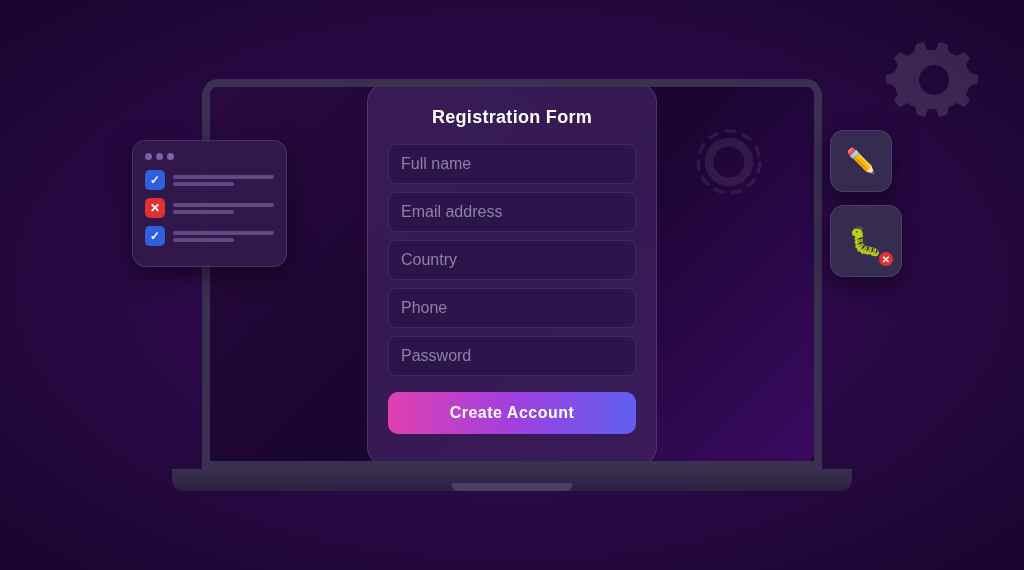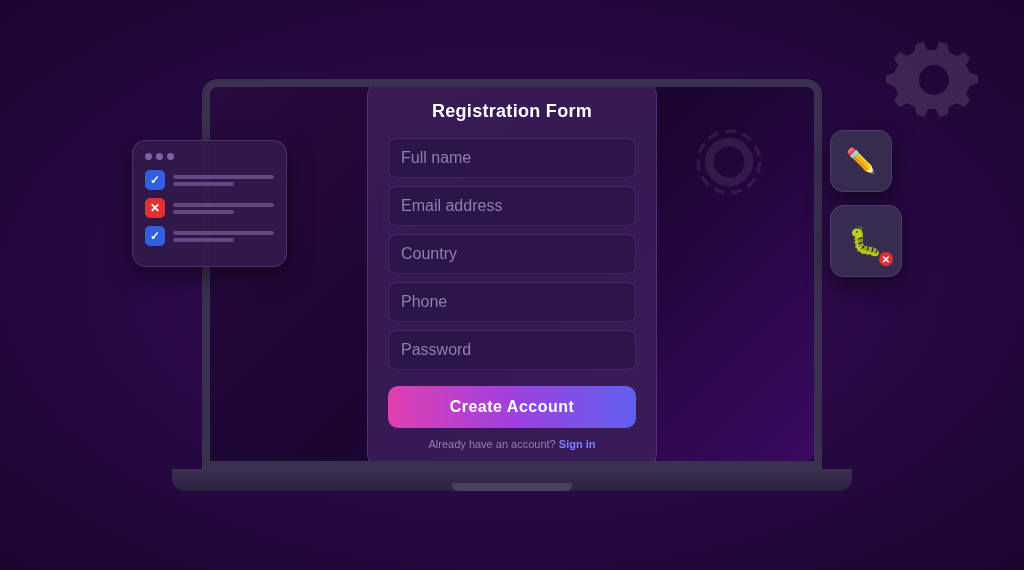--- a/index.html
+++ b/index.html
@@ -280,25 +280,20 @@
         <h2 class="form-title">Registration Form</h2>
 
         <input class="form-input" type="text" placeholder="Full name" style="">
         <input class="form-input" type="email" placeholder="Email address" style="">
         <input class="form-input" type="text" placeholder="Country" style="">
         <input class="form-input" type="tel" placeholder="Phone" style="">
         <input class="form-input" type="password" placeholder="Password" style="">
 
         <button class="btn-create">Create Account</button>
 
-        <div class="sign-in-text">
-          <span>Already have an account?</span>
-          <span> </span>
-          <span class="sign-in-link">Sign in</span>
-        </div>
       </div>
 
     </div>
   </div>
 
   <div class="laptop-base"></div>
 
 </div>
 
 </body></html>

